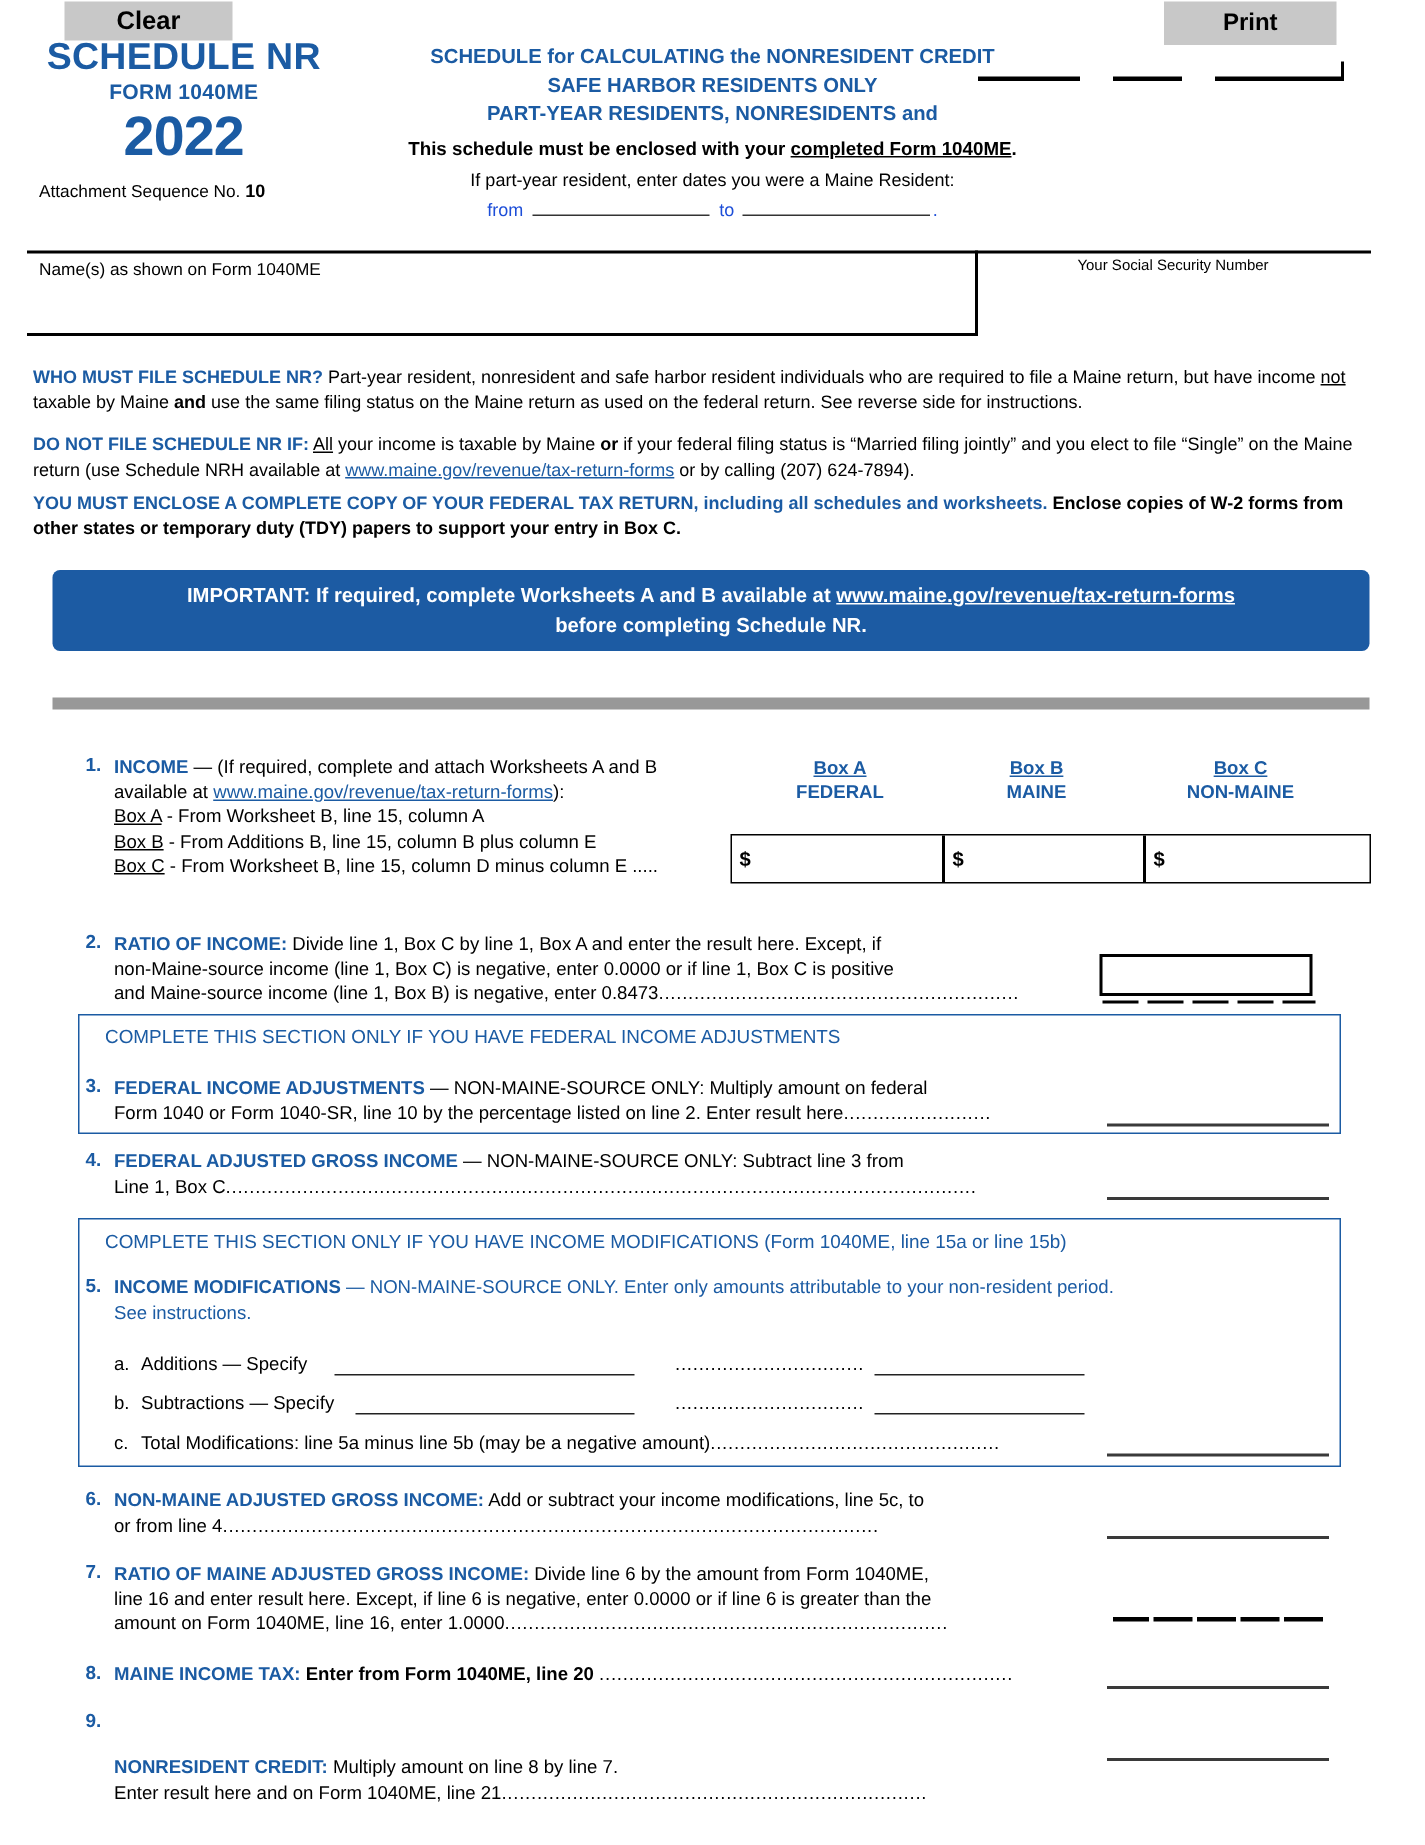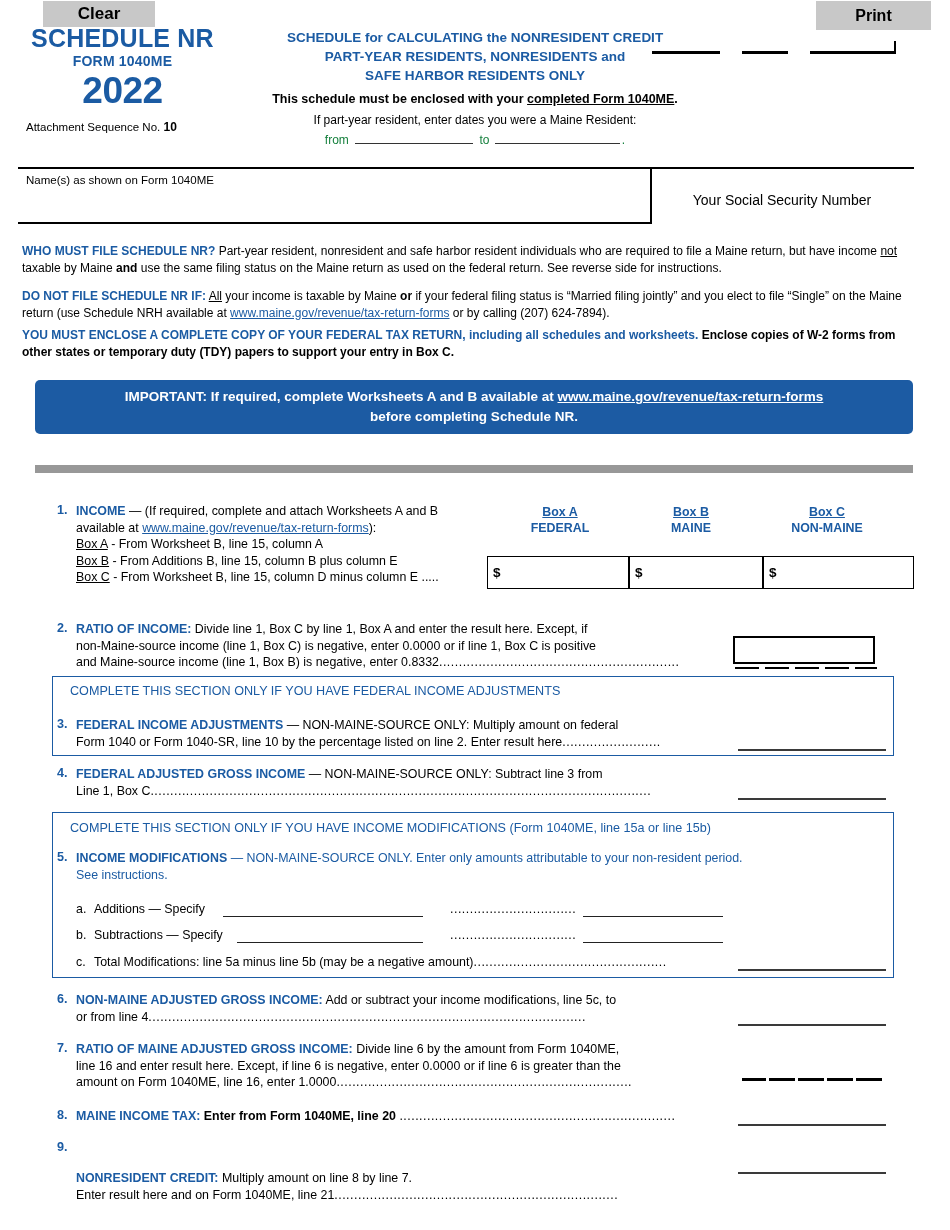--- a/index.html
+++ b/index.html
@@ -23,46 +23,46 @@
     font-family:"Liberation Sans", sans-serif;
     font-weight:bold;
     font-size:17px;
     color:#000;
     text-align:center;
     line-height:26px;
     cursor:pointer;
     padding:0;
   }
   .btn-clear { left:43px; top:1px; width:112px; height:26px; }
-  .btn-print { left:776px; top:1px; width:115px; height:29px; font-size:16px; line-height:29px;margin-left:40px; }
+  .btn-print { left:776px; top:1px; width:115px; height:29px; font-size:16px; line-height:29px; }
 
   
   .hdr-left { position:absolute; left:0; top:24px; width:245px; text-align:center; }
   .sched-nr { color:#1b5ba3; font-weight:bold; font-size:25px; letter-spacing:.2px; line-height:28px; }
   .form-1040me { color:#1b5ba3; font-weight:bold; font-size:14px; line-height:18px; letter-spacing:.2px; }
   .year { color:#1b5ba3; font-weight:bold; font-size:37px; line-height:42px; letter-spacing:-0.5px; }
   .attach-seq { position:absolute; left:26px; top:120px; font-size:11.5px; color:#000; }
   .attach-seq b { font-weight:bold; font-size:12px; }
 
   
   .hdr-center { position:absolute; left:245px; top:28px; width:460px; text-align:center; }
   .hdr-center .l1 { color:#1b5ba3; font-weight:bold; font-size:13.5px; line-height:19px; }
   .hdr-center .l2 { color:#1b5ba3; font-weight:bold; font-size:13.5px; line-height:19px; }
   .hdr-center .l3 { color:#000; font-weight:bold; font-size:12.5px; line-height:22px; margin-top:3px; }
   .hdr-center .l4 { color:#000; font-size:12px; line-height:20px; }
-  .hdr-center .l5 { color:#15803d; font-size:12px; line-height:20px; }
+  .hdr-center .l5 { color:#1d4ed8; font-size:12px; line-height:20px; }
   .u { text-decoration:underline; }
 
   
   .namebox { position:absolute; left:18px; top:167px; width:896px; height:57px; }
   .namebox .topline { position:absolute; left:0; top:0; width:896px; height:1.5px; background:#000; }
   .namebox .botline { position:absolute; left:0; top:55px; width:632px; height:1.5px; background:#000; }
   .namebox .vline { position:absolute; left:632px; top:0; width:1.5px; height:57px; background:#000; }
   .namebox .lbl-name { position:absolute; left:8px; top:7px; font-size:11.5px; }
-  .namebox .lbl-ssn { position:absolute; left:632px; top:25px; width:264px; text-align:center; font-size:14px; }
+  .namebox .lbl-ssn { position:absolute; left:632px; top:5px; width:264px; text-align:center; font-size:10px; }
   .ssn-seg { position:absolute; height:2.5px; background:#000; top:51px; }
   .ssn-s1 { left:652px; width:68px; }
   .ssn-s2 { left:742px; width:46px; }
   .ssn-s3 { left:810px; width:86px; }
   .ssn-tick { position:absolute; left:894px; top:41px; width:2px; height:12px; background:#000; }
 
   
   .para { position:absolute; left:22px; width:902px; font-size:12px; line-height:16.5px; color:#000; }
   .para .blue-b { color:#1b5ba3; font-weight:bold; }
   .para b { font-weight:bold; }
@@ -125,22 +125,22 @@
     <div class="sched-nr">SCHEDULE NR</div>
     <div class="form-1040me">FORM 1040ME</div>
     <div class="year">2022</div>
   </div>
   <div class="attach-seq">
     <span>Attachment Sequence No. </span><b>10</b>
   </div>
 
   <div class="hdr-center">
     <div class="l1">SCHEDULE for CALCULATING the NONRESIDENT CREDIT</div>
+    <div class="l2">SAFE HARBOR RESIDENTS ONLY</div>
     <div class="l2">PART-YEAR RESIDENTS, NONRESIDENTS and</div>
-    <div class="l2">SAFE HARBOR RESIDENTS ONLY</div>
     <div class="l3">
       <span>This schedule must be enclosed with your </span><span class="u">completed Form 1040ME</span><span>.</span>
     </div>
     <div class="l4">If part-year resident, enter dates you were a Maine Resident:</div>
     <div class="l5">
       <span>from</span>
       <span style="display:inline-block;width:118px;border-bottom:1.3px solid #333;height:13px;margin:0 3px;"></span>
       <span>to</span>
       <span style="display:inline-block;width:125px;border-bottom:1.3px solid #333;height:13px;margin:0 2px;"></span><span>.</span>
     </div>
@@ -213,21 +213,21 @@
     <div class="mc-div" style="left:274px;"></div>
     <div class="money-cell" style="left:276px; width:148px;">
       <span class="dollar">$</span>
     </div>
   </div>
 
   <div class="num" style="left:57px; top:621px;">2.</div>
   <div class="ln" style="left:76px; top:621px; width:660px;">
     <span class="hl">RATIO OF INCOME:</span><span> Divide line 1, Box C by line 1, Box A and enter the result here. Except, if</span><br>
     <span>non-Maine-source income (line 1, Box C) is negative, enter 0.0000 or if line 1, Box C is positive</span><br>
-    <span>and Maine-source income (line 1, Box B) is negative, enter 0.8332</span><span class="dots">.............................................................</span>
+    <span>and Maine-source income (line 1, Box B) is negative, enter 0.8473</span><span class="dots">.............................................................</span>
   </div>
   <div class="ratio-box"></div>
   <div class="ratio-seg" style="left:735px; width:24px;"></div>
   <div class="ratio-seg" style="left:765px; width:24px;"></div>
   <div class="ratio-seg" style="left:795px; width:24px;"></div>
   <div class="ratio-seg" style="left:825px; width:24px;"></div>
   <div class="ratio-seg" style="left:855px; width:22px;"></div>
 
   <div class="secbox" style="left:52px; top:676px; width:842px; height:80px;"></div>
   <div class="sechdr" style="left:70px; top:684px;">COMPLETE THIS SECTION ONLY IF YOU HAVE FEDERAL INCOME ADJUSTMENTS</div>

